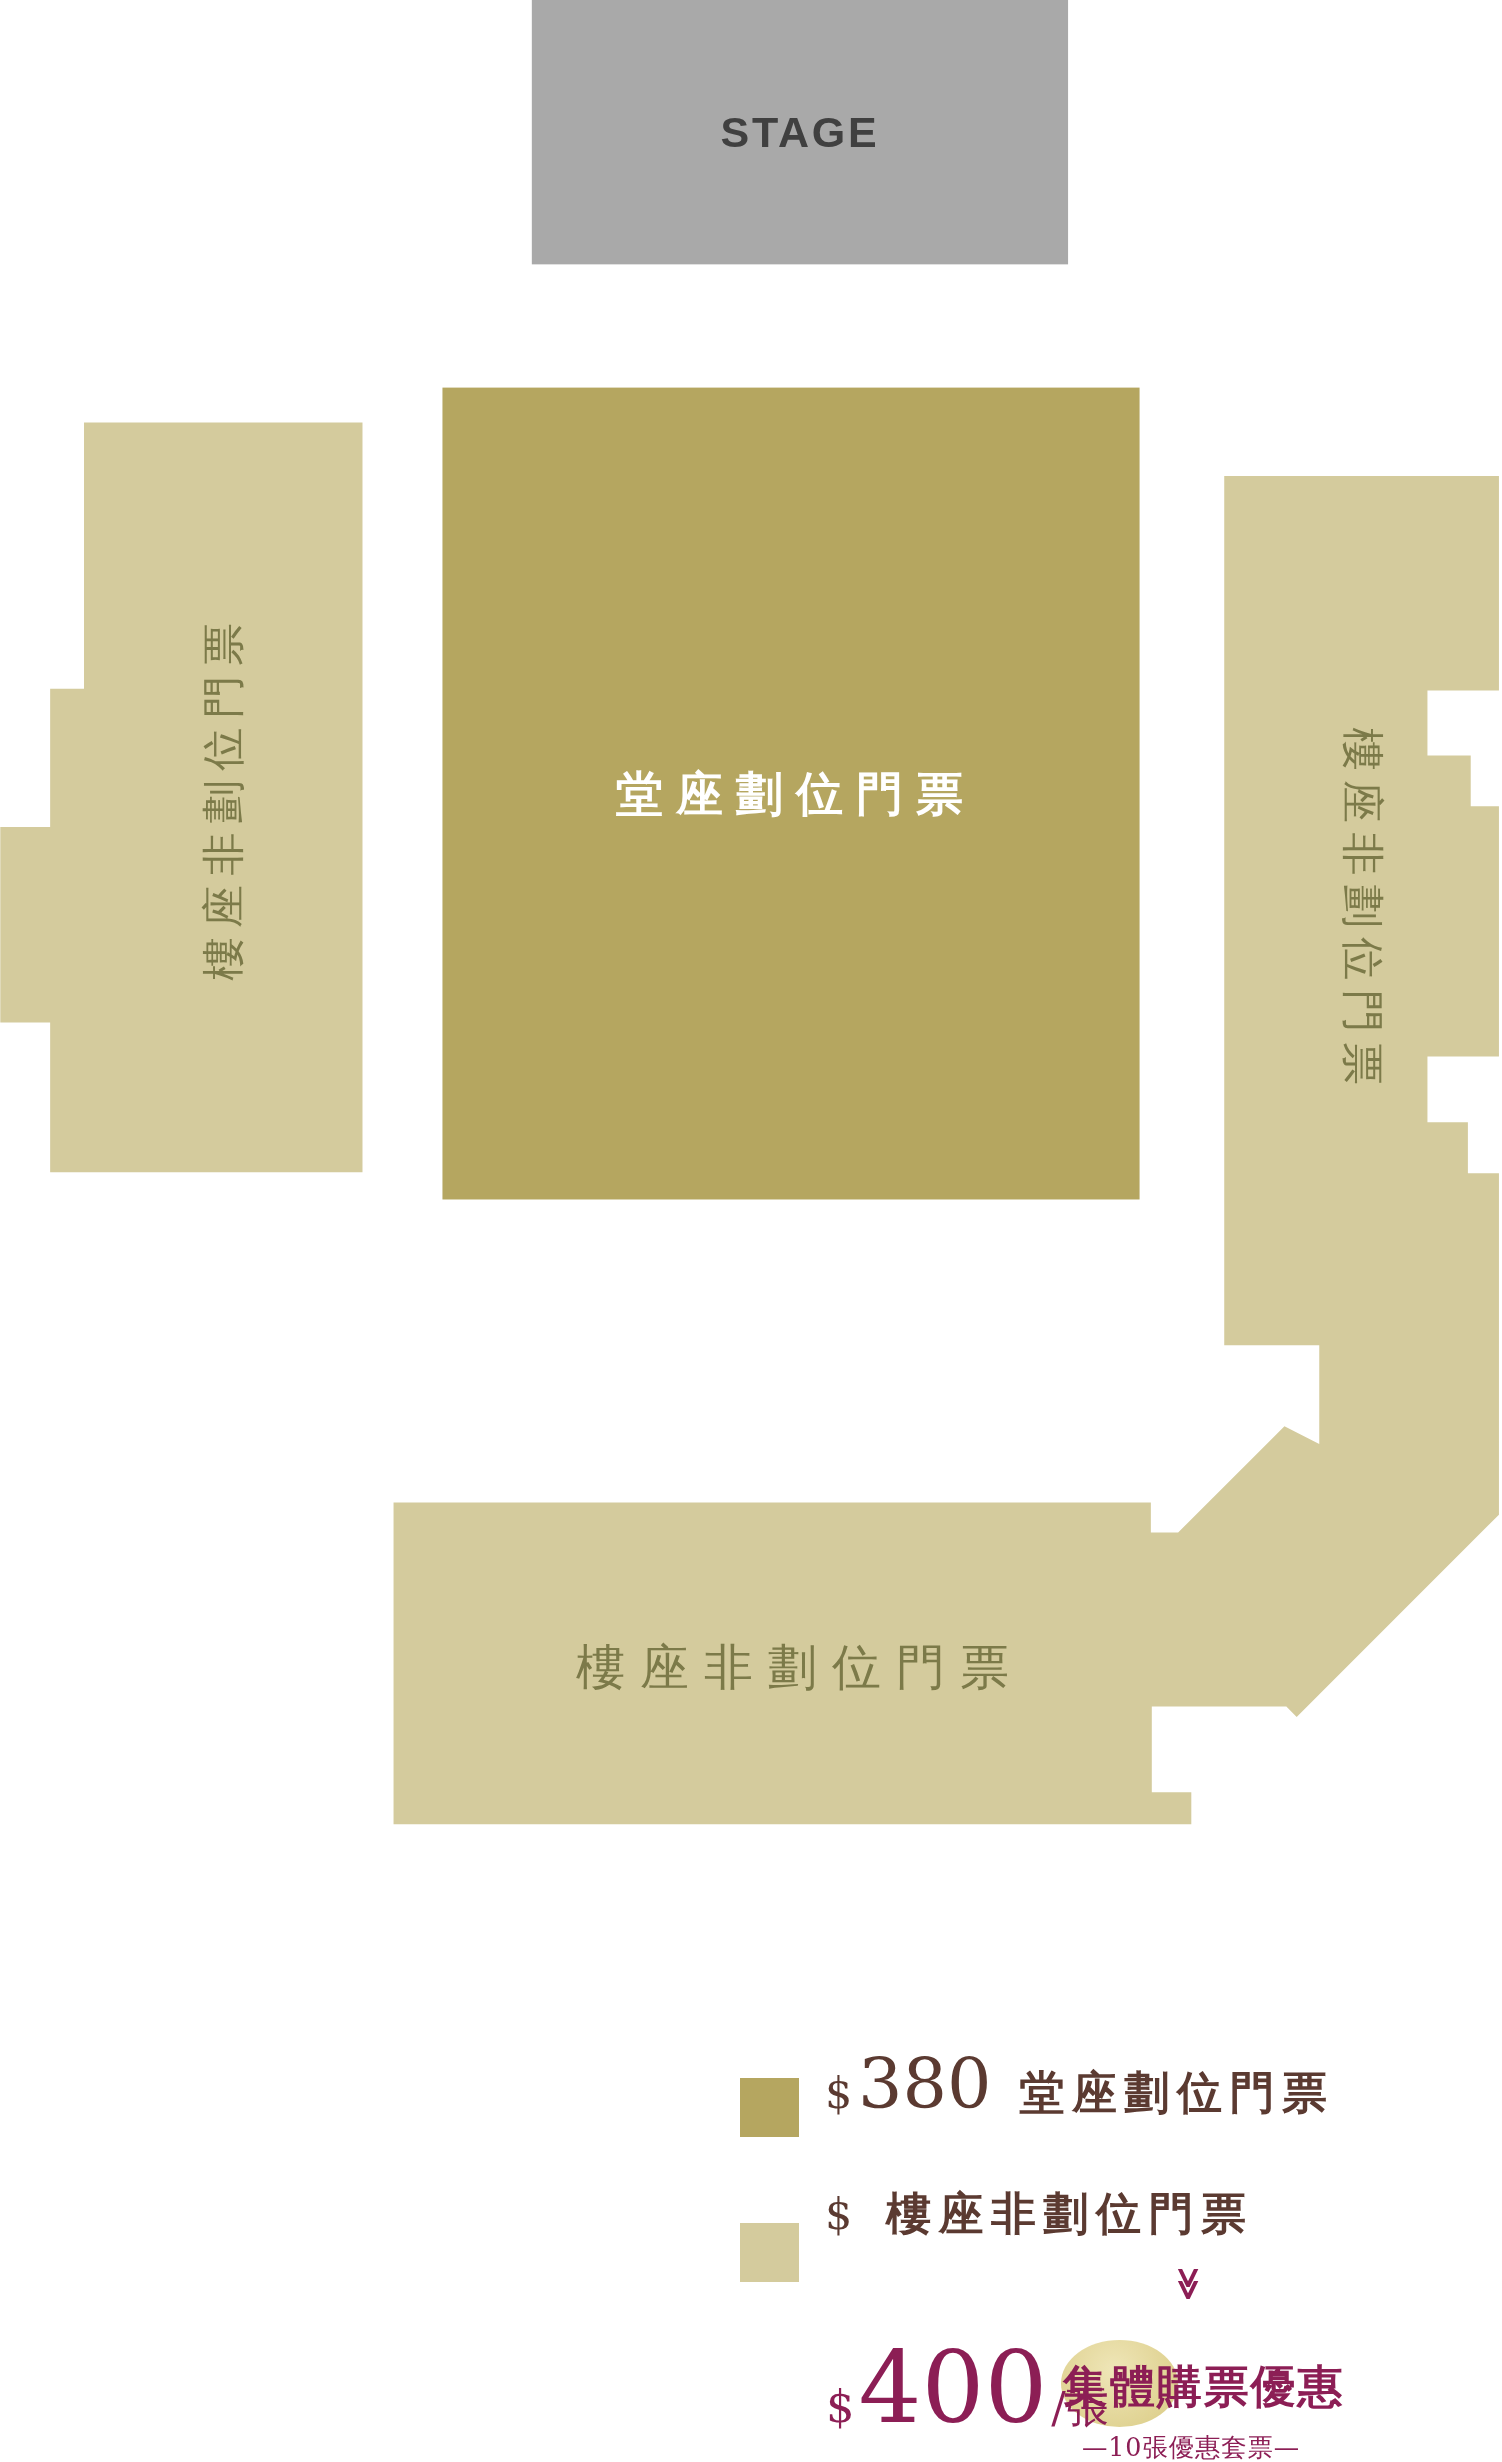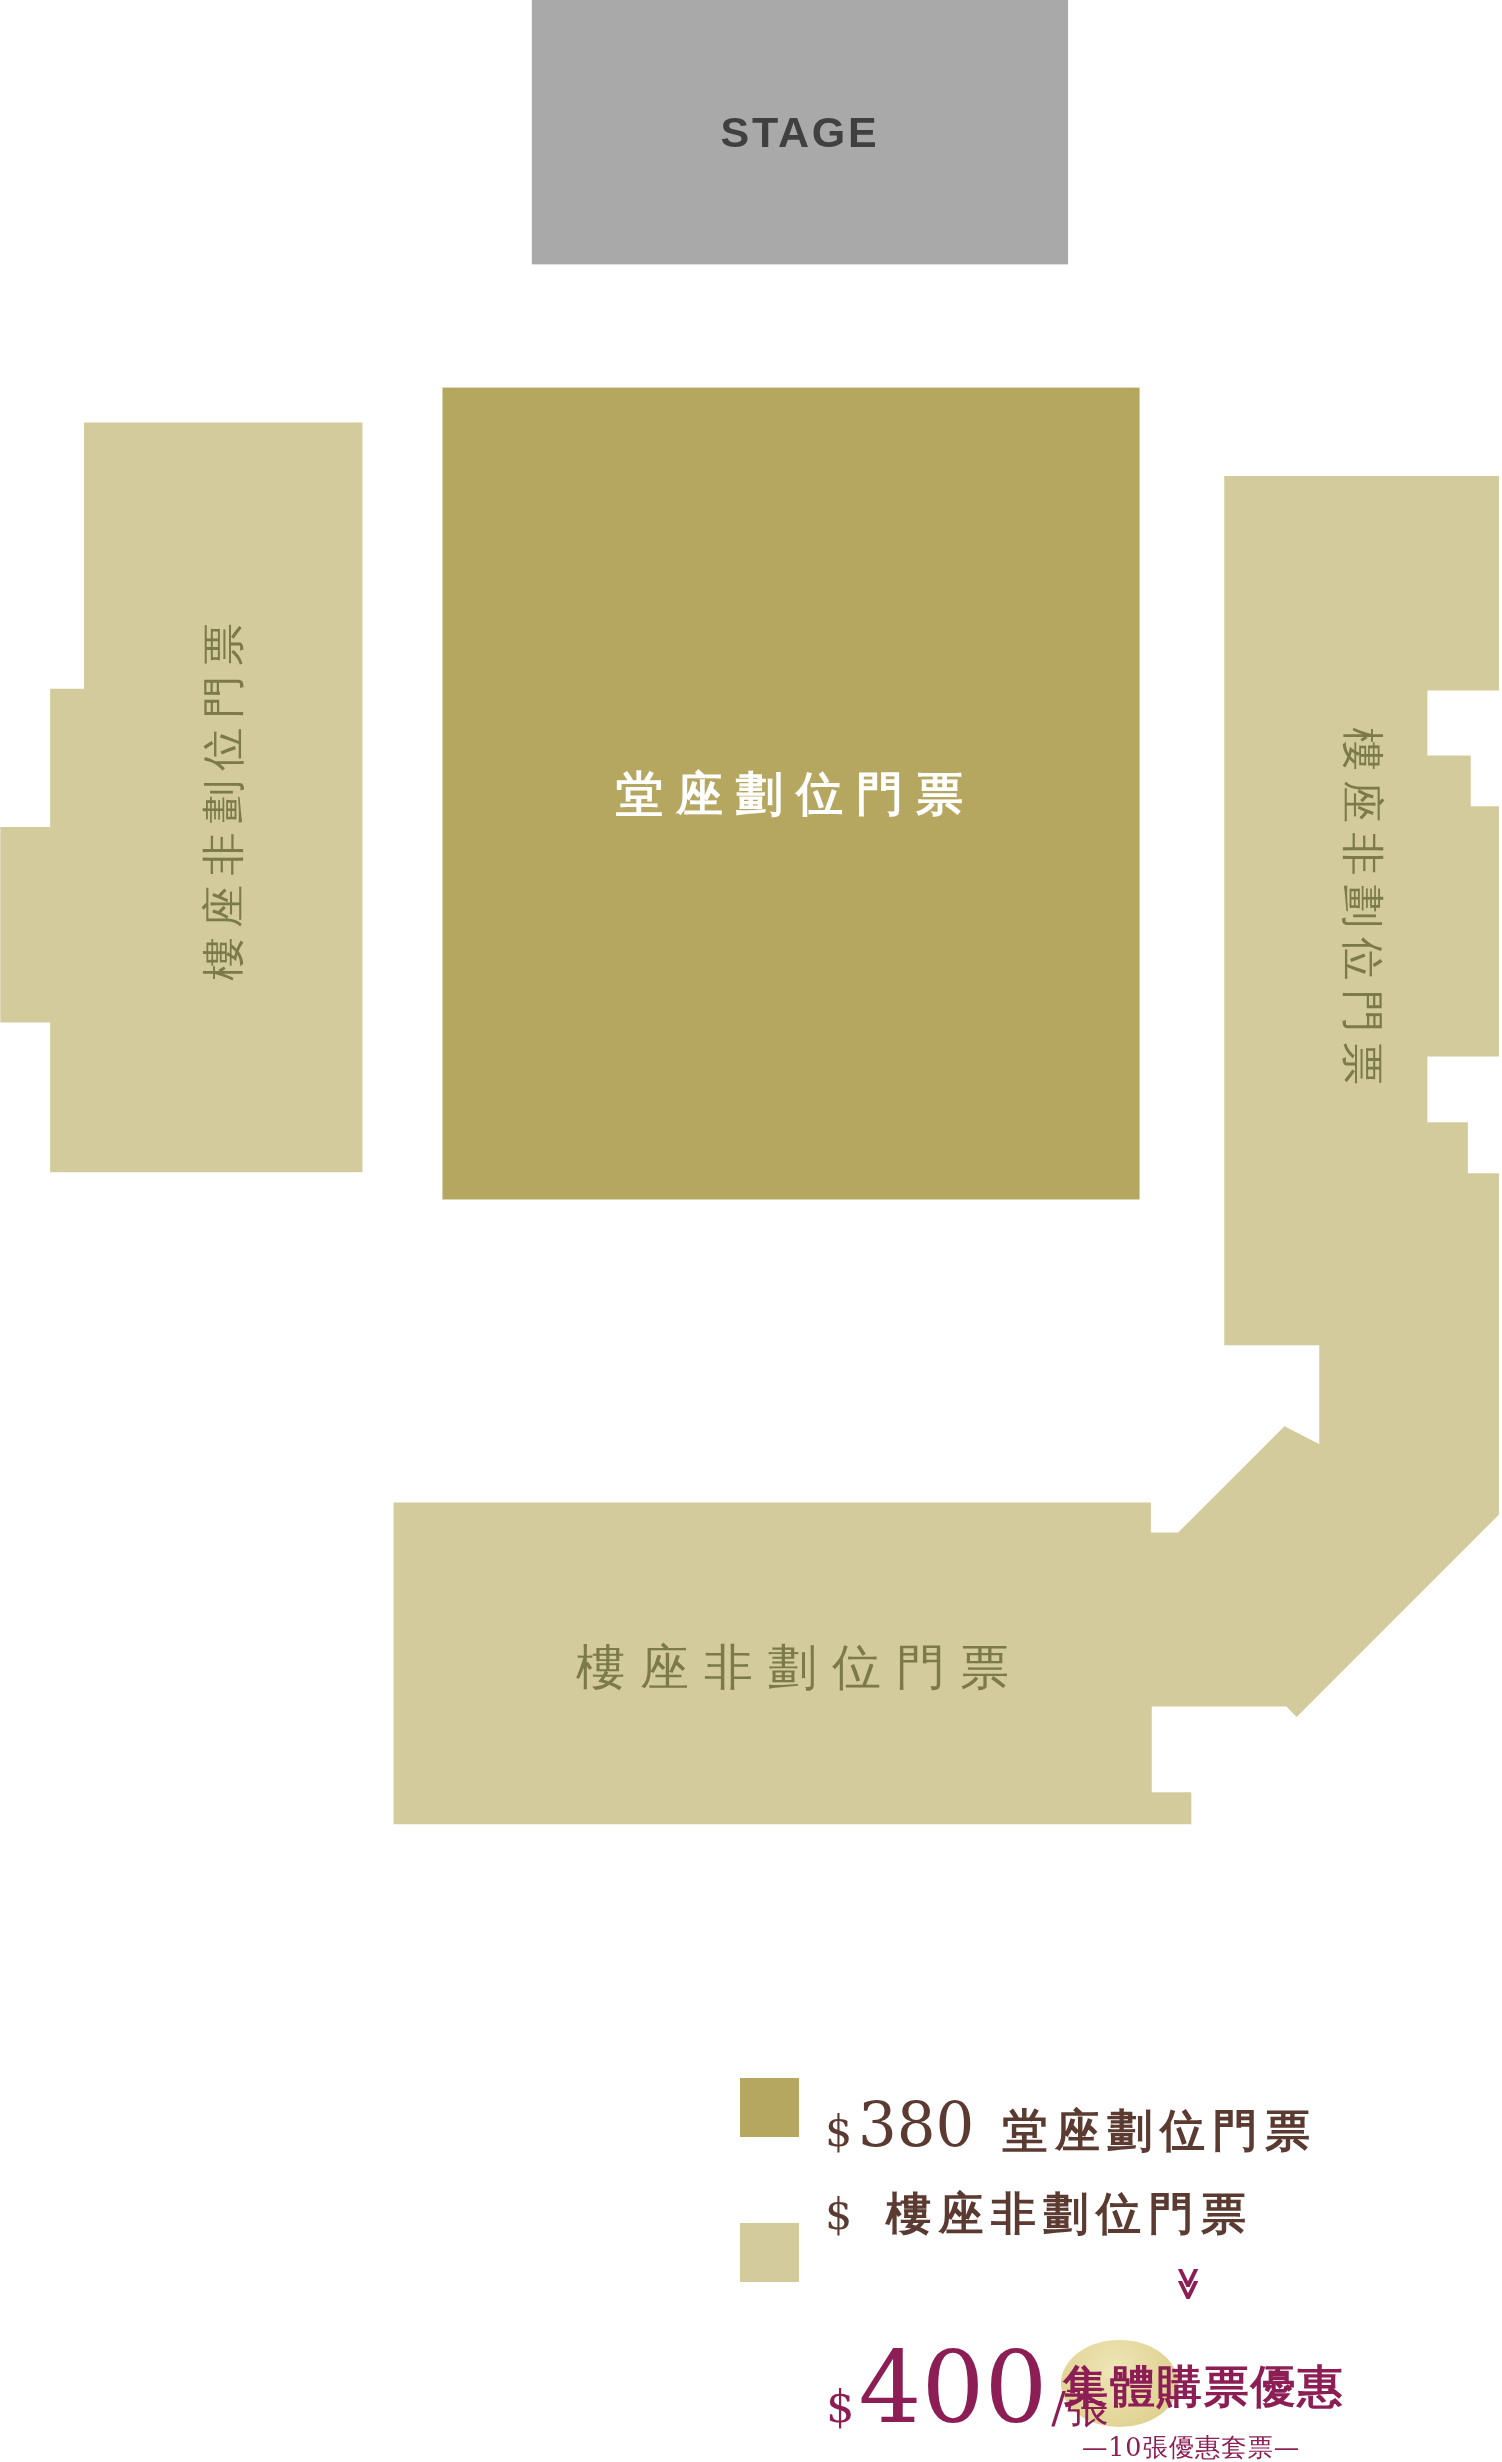--- a/index.html
+++ b/index.html
@@ -11,21 +11,21 @@
   .rot-ccw{transform:translate(-50%,-50%) rotate(-90deg);}
   .rot-cw{transform:translate(-50%,-50%) rotate(90deg);}
   .stage-label{font-family:"Liberation Sans","DejaVu Sans",sans-serif;
                font-size:43px;font-weight:bold;letter-spacing:2.8px;color:#ffffff;}
   .stalls-label{font-size:47px;font-weight:600;letter-spacing:13px;color:#ffffff;}
   .zone-label{font-size:43px;font-weight:500;letter-spacing:9.4px;}
   .rear-label{font-size:49px;font-weight:500;letter-spacing:15px;}
   .legend-row{position:absolute;display:flex;align-items:baseline;line-height:1;}
   .swatch{position:absolute;width:59px;height:59px;}
   .cur{font-size:43px;margin-right:5.6px;}
-  .price{font-size:61px;margin-top:45px;}
+  .price{font-size:70px;}
   .leg-label{font-size:45px;font-weight:600;letter-spacing:7.5px;margin-left:28px;}
   .cur3{font-size:45px;margin-right:3.8px;}
   .price3{font-size:99px;}
   .unit{font-size:43px;margin-left:3.8px;}
   .chevron{font-size:32px;font-weight:bold;letter-spacing:-3.8px;}
   .promo-ellipse{position:absolute;width:117px;height:87px;border-radius:50%;
                  background:radial-gradient(circle at 45% 35%, #efe6b8, #d9ca82);}
   .promo-title{font-size:45px;font-weight:700;letter-spacing:1.9px;}
   .promo-sub{font-size:25.4px;font-weight:400;letter-spacing:0.9px;}
 </style>

